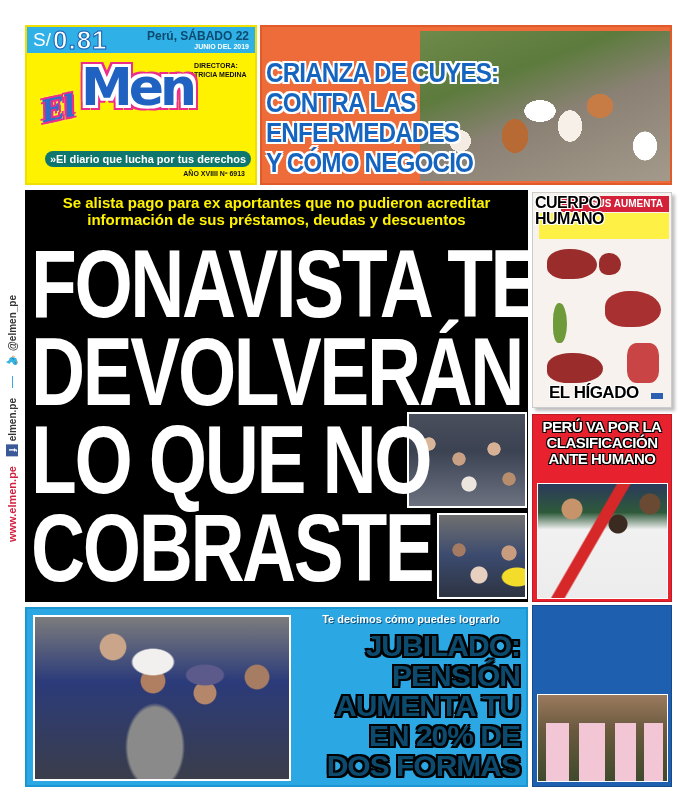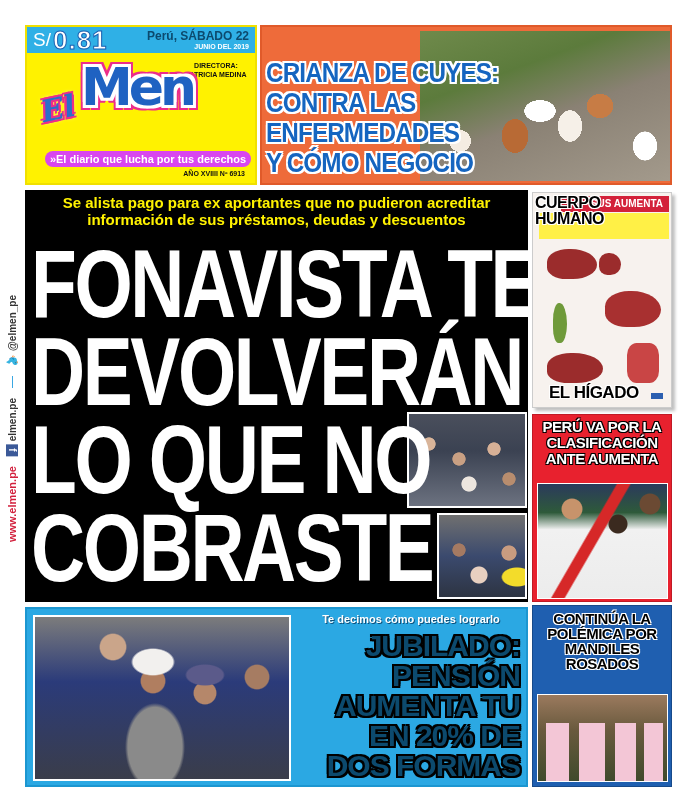--- a/index.html
+++ b/index.html
@@ -55,21 +55,21 @@
   }
   .logo-men {
     position: absolute; left: 48px; top: -8px;
     font-family: "DejaVu Sans", sans-serif; font-weight: 900; font-size: 52px;
     color: #1f62c2; letter-spacing: -4px;
     text-shadow: -3px -3px 0 #fff, 3px -3px 0 #fff, -3px 3px 0 #fff, 3px 3px 0 #fff,
                  -5px -5px 0 #ec2d8a, 5px -5px 0 #ec2d8a, -5px 5px 0 #ec2d8a, 5px 5px 0 #ec2d8a;
   }
   .slogan {
     position: absolute; left: 18px; top: 124px; width: 206px; height: 16px;
-    background: #d946ef; border-radius: 8px; color: #fff;
+    background: #0f766e; border-radius: 8px; color: #fff;
     font-family: "Liberation Sans Narrow", "Liberation Sans", sans-serif;
     font-size: 11px; font-weight: bold; line-height: 16px; text-align: center;
   }
   .edition { position: absolute; right: 10px; top: 143px; font-size: 7px; font-weight: bold; color: #111; }
 
   
   .cuyes {
     left: 260px; top: 25px; width: 412px; height: 160px;
     background: #ee6b3a; border: 2px solid #e05a2a; overflow: hidden;
   }
@@ -287,32 +287,26 @@
   <div class="organ" style="left:14px;top:160px;width:56px;height:30px;"></div>
   <div class="organ" style="left:94px;top:150px;width:32px;height:40px;background:#c94545;border-radius:30%;"></div>
   <div class="hig-foot">EL HÍGADO</div>
   <div class="hig-badge"></div>
 </div>
 
 <div class="abs peru">
   <div class="peru-title">
     <div>PERÚ VA POR LA</div>
     <div>CLASIFICACIÓN</div>
-    <div>ANTE AUMENTA</div>
+    <div>ANTE HUMANO</div>
   </div>
   <div class="peru-photo"></div>
 </div>
 
 <div class="abs mandiles">
-  <div class="mandiles-title">
-    <div>CONTINÚA LA</div>
-    <div>POLÉMICA POR</div>
-    <div>MANDILES</div>
-    <div>ROSADOS</div>
-  </div>
   <div class="mandiles-photo"></div>
 </div>
 
 <div class="abs jub">
   <div class="jub-photo"></div>
   <div class="jub-kicker">Te decimos cómo puedes lograrlo</div>
   <div class="jub-title">
     <div>JUBILADO:</div>
     <div>PENSIÓN</div>
     <div>AUMENTA TU</div>

